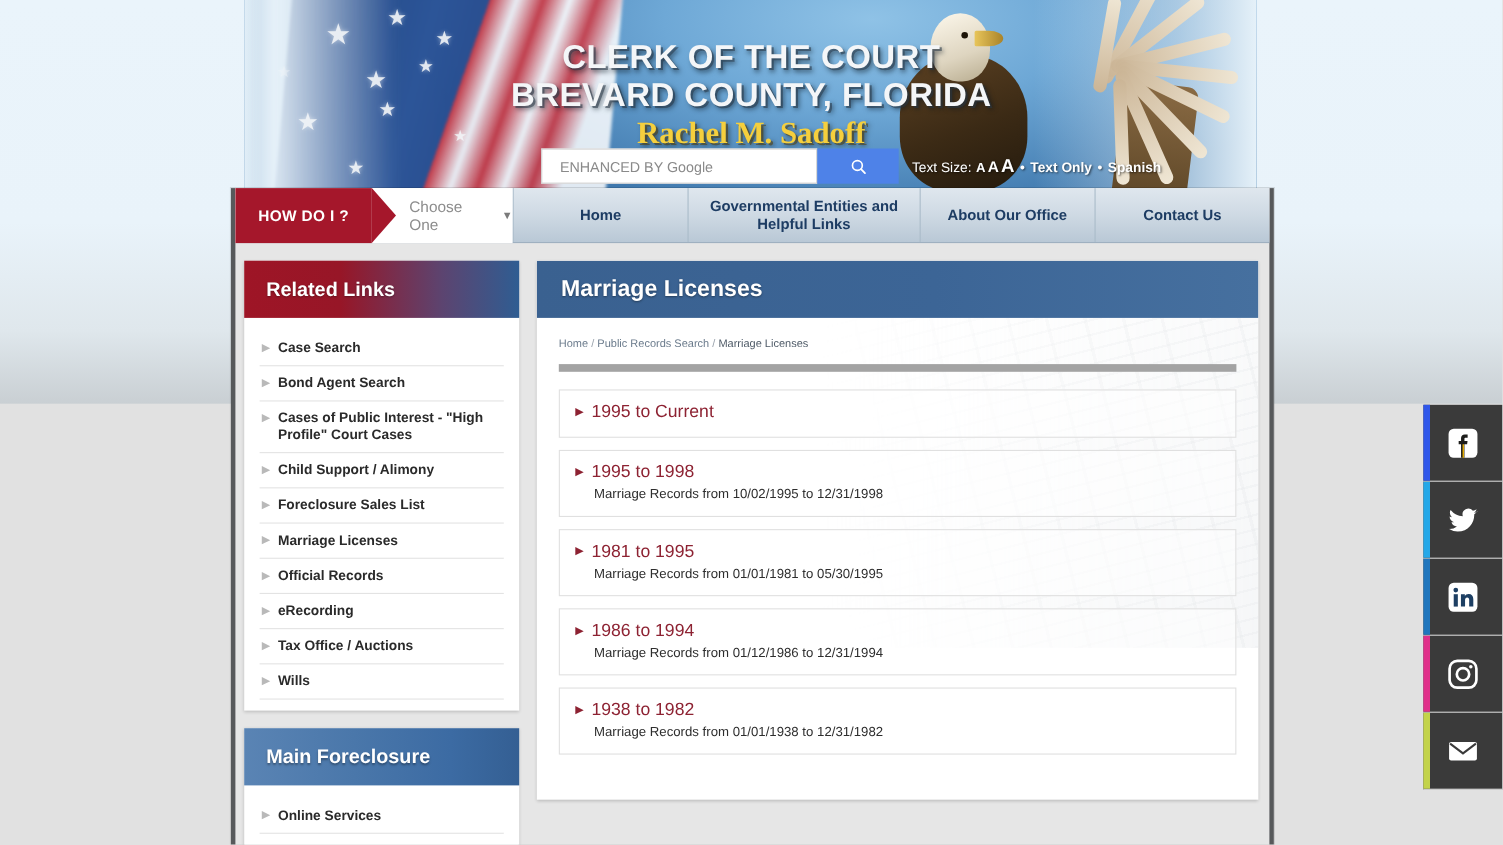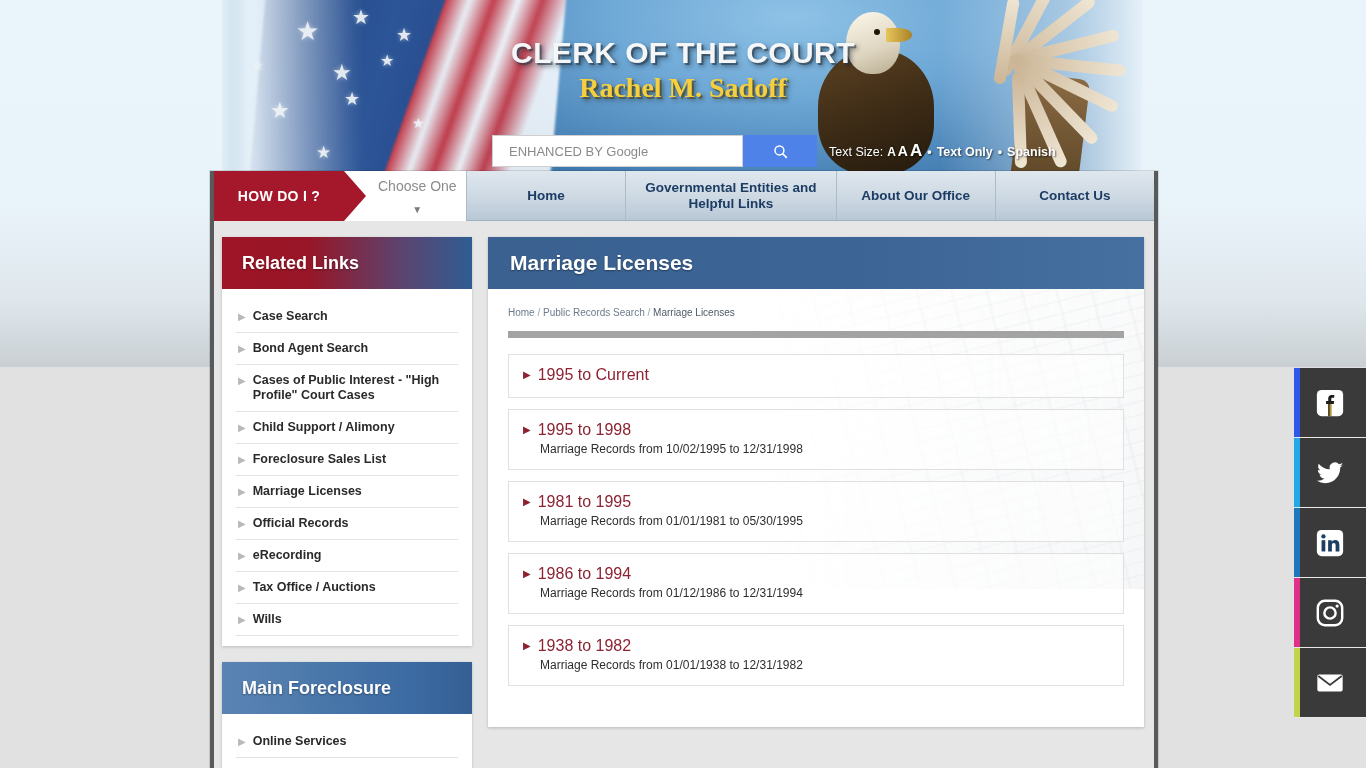--- a/index.html
+++ b/index.html
@@ -147,21 +147,21 @@
     position:relative; width:130px; height:50px; background:#a5172b;
     display:flex; align-items:center; justify-content:center;
     color:#fff; font-weight:bold; font-size:14px; letter-spacing:.3px;
   }
   #howdoi:after {
     content:""; position:absolute; right:-22px; top:0;
     border-top:25px solid transparent; border-bottom:25px solid transparent;
     border-left:22px solid #a5172b;
   }
   #choose-one {
-    margin-left:34px; color:#8c8c8c; font-size:14px; display:flex; align-items:center; gap:10px; cursor:pointer;flex-direction:column;
+    margin-left:34px; color:#8c8c8c; font-size:14px; display:flex; align-items:center; gap:10px; cursor:pointer;
   }
   #choose-one .caret { font-size:10px; color:#7b7b7b; }
   .nav-item {
     flex:1; display:flex; align-items:center; justify-content:center; text-align:center;
     color:#1d3c63; font-weight:bold; font-size:13.5px; line-height:16px;
     border-left:1px solid #aabbc9; padding:0 6px; cursor:pointer;
   }
   .nav-item.wide { flex:1.35; }
 
   
@@ -273,20 +273,21 @@
       <div class="frond" style="transform:rotate(6deg);left:54px;top:60px;"></div>
       <div class="frond" style="transform:rotate(26deg);left:56px;top:62px;"></div>
       <div class="frond" style="transform:rotate(46deg);left:56px;top:66px;"></div>
       <div class="frond" style="transform:rotate(66deg);left:54px;top:70px;"></div>
       <div class="frond" style="transform:rotate(-80deg);left:34px;top:78px;width:88px;"></div>
       <div class="frond" style="transform:rotate(88deg);left:52px;top:78px;width:96px;"></div>
     </div>
 
     <div id="title-block">
       <div class="t-line1">CLERK OF THE COURT</div>
+      <div class="t-line2">BREVARD COUNTY, FLORIDA</div>
       <div class="t-line3">Rachel M. Sadoff</div>
     </div>
 
     <div id="search-strip">
       <div id="gsearch-box">
         <input id="gsearch-input" type="text" placeholder="ENHANCED BY Google" style="">
       </div>
       <button id="gsearch-btn">
         <svg viewBox="0 0 24 24">
           <circle cx="10.5" cy="10.5" r="6.3" fill="none" stroke="#ffffff" stroke-width="2.1"></circle>

